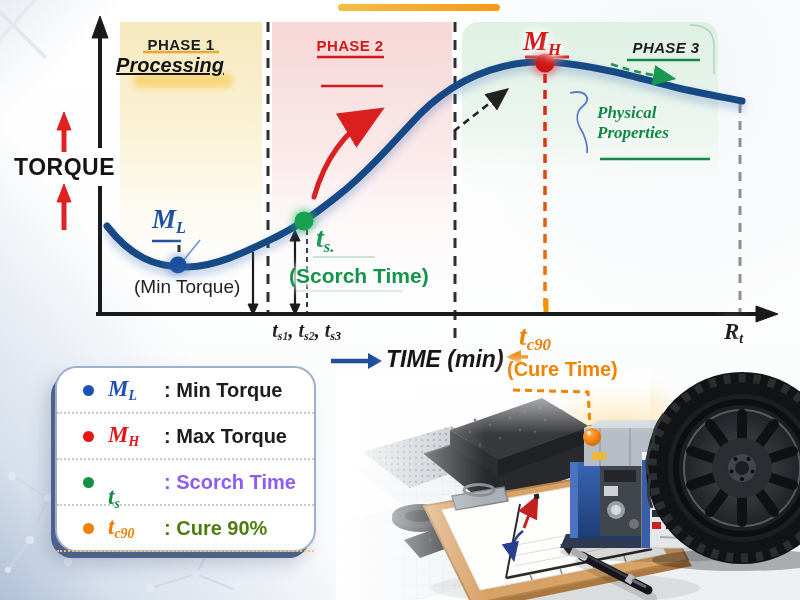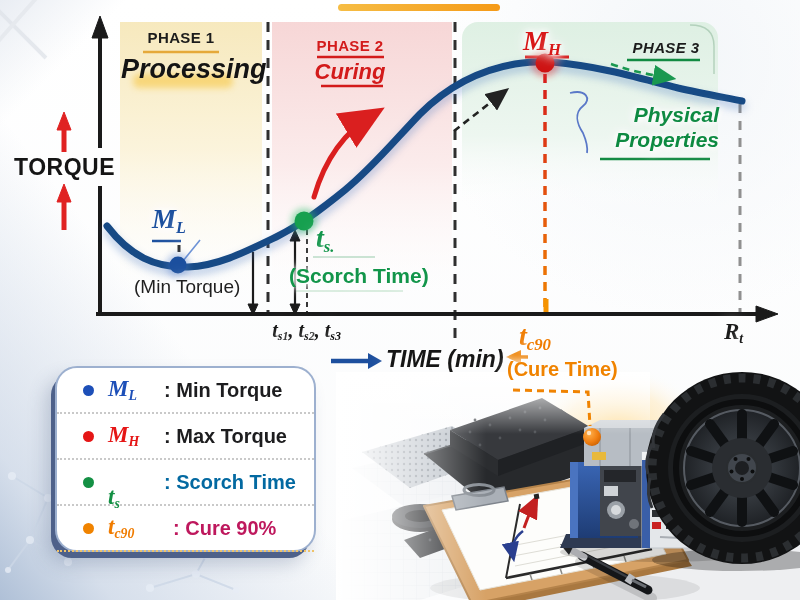--- a/index.html
+++ b/index.html
@@ -16,27 +16,27 @@
   .lbl{position:absolute;white-space:nowrap;}
   .serif{font-family:"Liberation Serif",serif;font-weight:700;font-style:italic;}
   .sub{font-size:.6em;vertical-align:-0.28em;letter-spacing:0;}
   .glow{text-shadow:0 0 6px #fff,0 0 12px #fff,0 2px 10px #fff,0 0 18px #fff;}
 
   .title-bar{position:absolute;left:338px;top:4px;width:162px;height:7px;border-radius:4px;
     background:linear-gradient(90deg,#f6bd45,#f59a17);}
 
   .torque{left:14px;top:154px;font-size:23px;font-weight:800;color:#151515;letter-spacing:.5px;}
   .phase-t{font-weight:800;text-align:center;letter-spacing:.4px;}
-  .p1t{left:126px;top:29px;width:110px;font-size:15px;color:#1c1c1c;}
-  .p1s{left:121px;top:54px;width:120px;font-size:27px;font-weight:800;font-style:italic;color:#141414;}
+  .p1t{left:126px;top:36px;width:110px;font-size:15px;color:#1c1c1c;}
+  .p1s{left:110px;top:54px;width:120px;font-size:20px;font-weight:800;font-style:italic;color:#141414;text-decoration:underline;}
   .p2t{left:295px;top:37px;width:110px;font-size:15px;color:#d31b1b;}
   .p2s{left:295px;top:59px;width:110px;font-size:22px;font-weight:800;font-style:italic;color:#d31b1b;text-align:center;}
   .p3t{left:616px;top:39px;width:100px;font-size:15px;color:#1c1c1c;font-style:italic;}
-  .pp{left:597px;top:103px;width:122px;font-size:21px;font-weight:800;font-style:italic;
-      color:#0d8a41;text-align:right;white-space:normal;line-height:1.18;}
+  .pp{left:597px;top:103px;width:122px;font-size:17px;font-weight:800;font-style:italic;
+      color:#0d8a41;text-align:left;white-space:normal;line-height:1.18;font-family:Liberation Serif, serif;}
 
   .ml{left:152px;top:204px;font-size:27px;color:#1b4f9e;}
   .mh{left:523px;top:25px;font-size:28px;color:#d81717;}
   .ts{left:316px;top:222px;font-size:28px;color:#12954a;}
   .tc90{left:519px;top:320px;font-size:28px;color:#f07c00;}
   .rt{left:724px;top:319px;font-size:23px;color:#1a1a1a;font-style:italic;}
   .ticks{left:225px;top:319px;width:116px;text-align:right;font-size:20px;color:#111;}
   .cap-min{left:134px;top:276px;font-size:19px;color:#1f1f1f;}
   .cap-scorch{left:289px;top:264px;font-size:21px;font-weight:700;color:#12954a;}
   .cap-cure{left:507px;top:358px;font-size:20px;font-weight:800;color:#f08300;}
@@ -46,21 +46,21 @@
     border:2px solid #9db0cf;border-radius:22px;
     box-shadow:-5px 7px 0 -1px #4e618a, -9px 12px 18px rgba(60,80,120,.25);}
   .lrow{display:flex;align-items:center;height:44px;padding:0 14px 0 26px;
     border-bottom:2px dotted #c9c9c9;}
   .lrow:last-child{border-bottom:2px dotted #efc36a;}
   .bullet{width:11px;height:11px;border-radius:50%;margin-right:14px;flex:0 0 auto;}
   .lsym{font-family:"Liberation Serif",serif;font-weight:700;font-style:italic;font-size:23px;width:56px;}
   .ldesc{font-size:20px;font-weight:700;color:#1d1d1f;}
   .c-blue{color:#1d4fb8;}.c-red{color:#e51616;}.c-green{color:#149044;margin-top:32px;}.c-orange{color:#f07c00;}
   .b-blue{background:#1d4fb8;}.b-red{background:#e51616;}.b-green{background:#149044;}.b-orange{background:#f08300;}
-  .d-green{color:#0369a1;}.d-orange{color:#be185d;margin-left:9px;}
+  .d-green{color:#8b5cf6;}.d-orange{color:#4d7c0f;}
 </style>
 </head>
 <body>
 
 <div class="stage">
 
 <svg width="800" height="600" viewBox="0 0 800 600">
 <defs>
   <linearGradient id="g1" x1="0" y1="0" x2="0" y2="1">
     <stop offset="0" stop-color="#f6e7b8"></stop>
@@ -372,21 +372,20 @@
 <circle cx="589" cy="433" r="2.2" fill="#ffe2bd"></circle>
 </svg>
 
 <div class="title-bar"></div>
 
 <div class="lbl torque">TORQUE</div>
 
 <div class="lbl phase-t p1t">PHASE 1</div>
 <div class="lbl p1s" style="text-align:center">Processing</div>
 <div class="lbl phase-t p2t">PHASE 2</div>
-<div class="lbl p2s">Curing</div>
 <div class="lbl phase-t p3t">PHASE 3</div>
 <div class="lbl pp glow">Physical Properties</div>
 
 <div class="lbl serif ml glow"><span>M</span><span class="sub">L</span></div>
 <div class="lbl cap-min glow">(Min Torque)</div>
 
 <div class="lbl serif mh glow"><span>M</span><span class="sub">H</span></div>
 
 <div class="lbl serif ts glow"><span>t</span><span class="sub">s.</span></div>
 <div class="lbl cap-scorch glow">(Scorch Time)</div>

